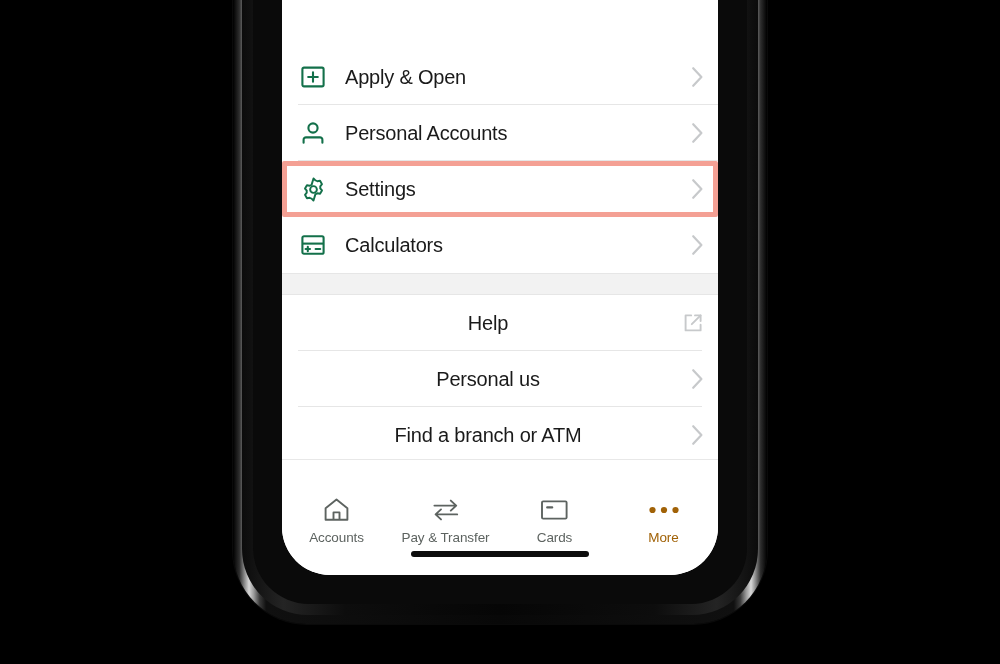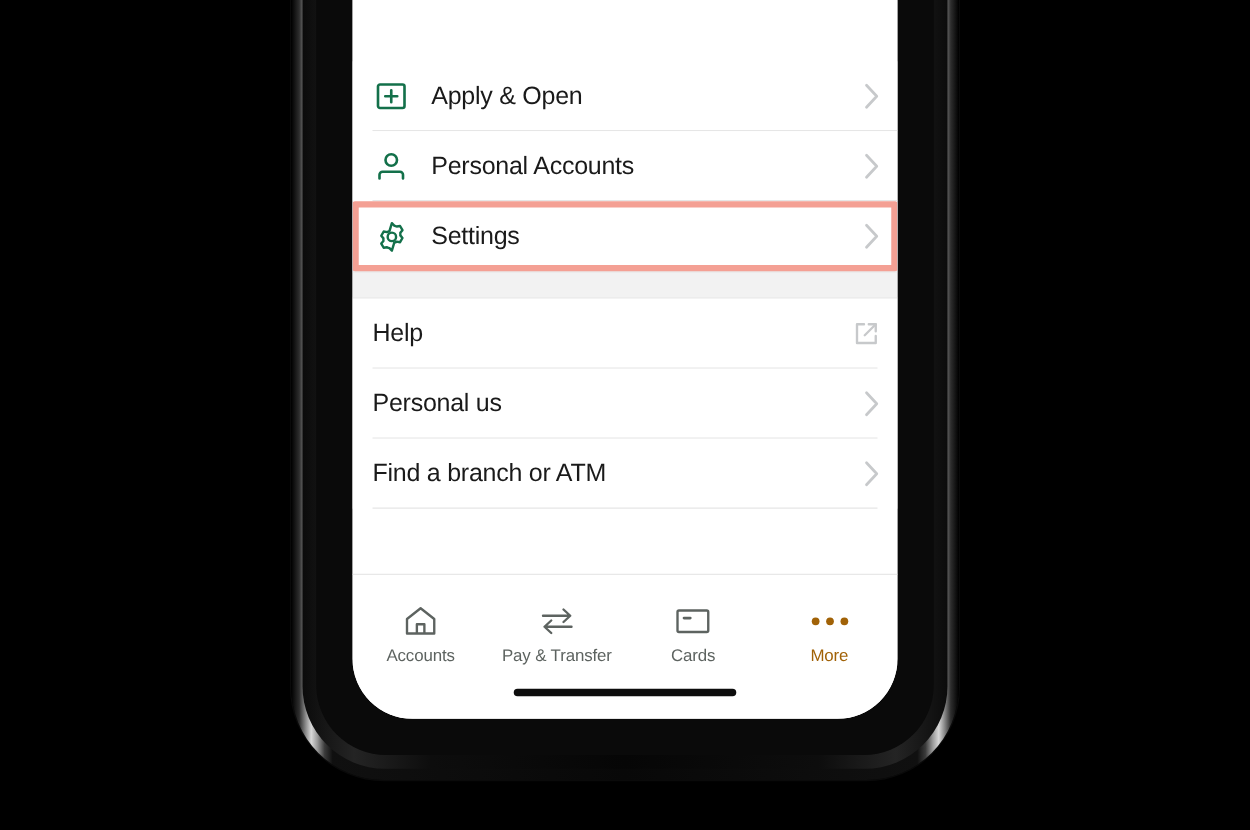--- a/index.html
+++ b/index.html
@@ -151,39 +151,40 @@
 
   
   .link-row {
     position: relative;
     display: flex;
     align-items: center;
     height: 56px;
     padding: 0 14px 0 16px;
     background: #ffffff;
     box-sizing: border-box;
+    text-align: center;
   }
   .link-row::after {
     content: "";
     position: absolute;
     left: 16px;
     right: 16px;
     bottom: 0;
     height: 1px;
     background: #e6e6e6;
   }
 
   
   .tabbar {
     flex: 0 0 auto;
     height: 86px;
     background: #ffffff;
     border-top: 1px solid #e8e8e8;
     display: flex;
-    align-items: center;
+    align-items: flex-end;
     padding-top: 11px;
     box-sizing: border-box;
   }
   .tab {
     flex: 1 1 0;
     display: flex;
     flex-direction: column;
     align-items: center;
     gap: 7px;
     color: #5d6360;
@@ -273,20 +274,36 @@
                 </svg>
               </span>
               <span class="row-label">Settings</span>
               <span class="row-trail">
                 <svg width="13" height="22" viewBox="0 0 13 22" fill="none">
                   <path d="M2.2 2.2L10.4 11l-8.2 8.8" stroke="currentColor" stroke-width="2.2" stroke-linecap="round" stroke-linejoin="round"></path>
                 </svg>
               </span>
             </div>
 
+            <div class="menu-row no-rule">
+              <span class="row-icon">
+                <svg width="26" height="26" viewBox="0 0 26 26" fill="none">
+                  <rect x="2.4" y="4.2" width="21.2" height="17.6" rx="1.6" stroke="currentColor" stroke-width="2.1"></rect>
+                  <path d="M2.4 11.6h21.2" stroke="currentColor" stroke-width="2.1"></path>
+                  <path d="M5.6 17.0h4.4M7.8 14.8v4.4" stroke="currentColor" stroke-width="2.1" stroke-linecap="round"></path>
+                  <path d="M15.6 17.0h4.6" stroke="currentColor" stroke-width="2.1" stroke-linecap="round"></path>
+                </svg>
+              </span>
+              <span class="row-label">Calculators</span>
+              <span class="row-trail">
+                <svg width="13" height="22" viewBox="0 0 13 22" fill="none">
+                  <path d="M2.2 2.2L10.4 11l-8.2 8.8" stroke="currentColor" stroke-width="2.2" stroke-linecap="round" stroke-linejoin="round"></path>
+                </svg>
+              </span>
+            </div>
 
           </div>
 
           <div class="section-gap"></div>
 
           <div class="menu-section">
 
             <div class="link-row">
               <span class="row-label">Help</span>
               <span class="row-trail">

